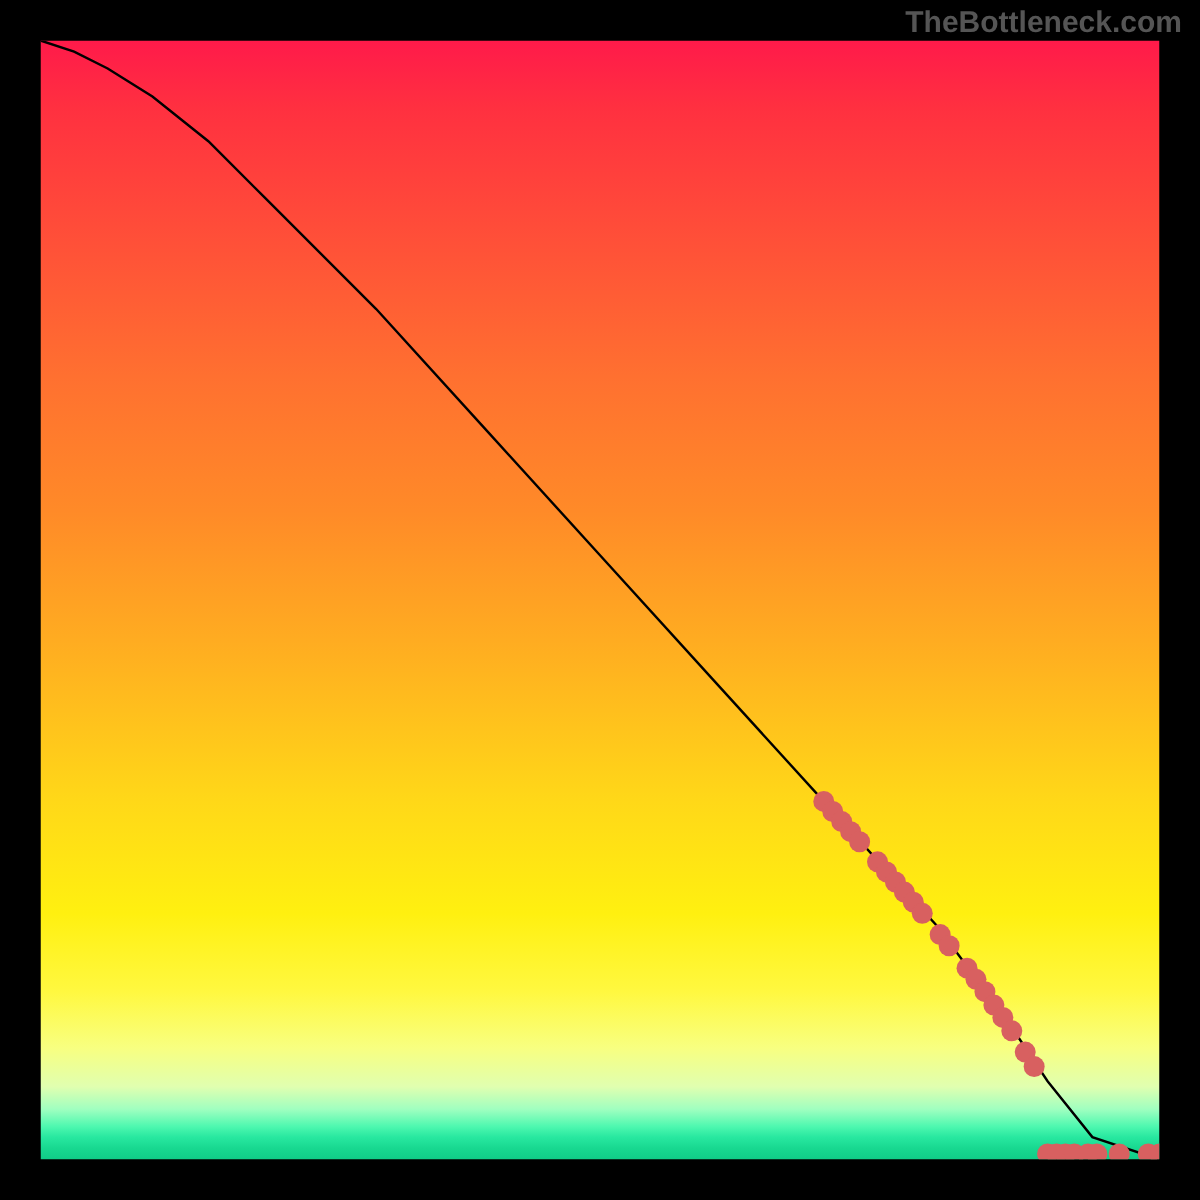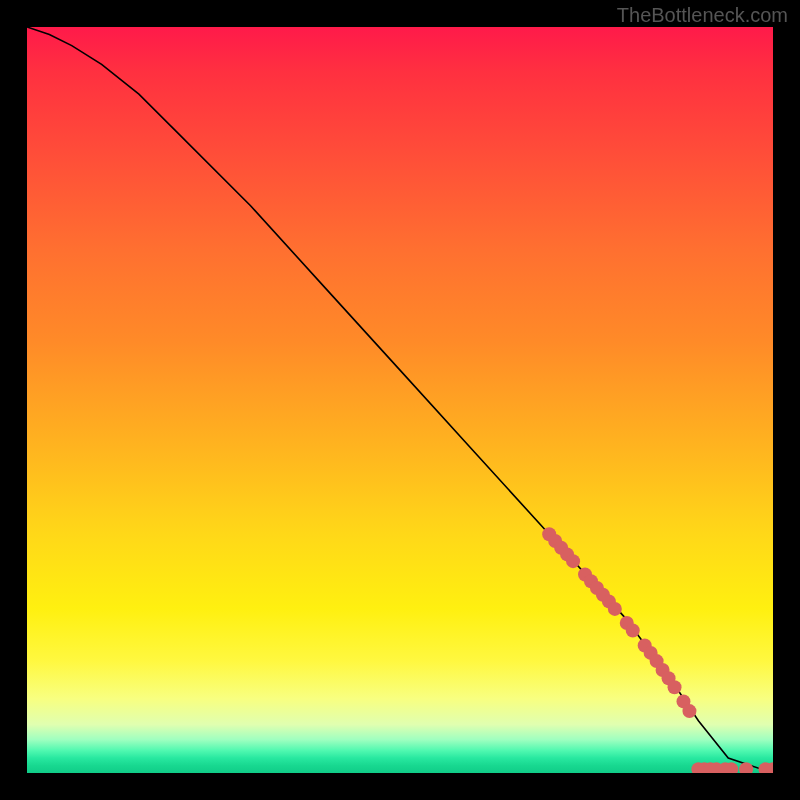--- a/index.html
+++ b/index.html
@@ -10,21 +10,21 @@
     position: relative;
     font-family: Arial, sans-serif;
     overflow: hidden;
   }
   .watermark {
     position: absolute;
     top: 4px;
     right: 12px;
     color: #555;
     font-size: 20px;
-    font-weight: 400;
+    font-weight: 700;
     z-index: 10;
   }
   .plot-area {
     position: absolute;
     left: 27px;
     top: 27px;
     width: 746px;
     height: 746px;
     overflow: hidden;
   }

